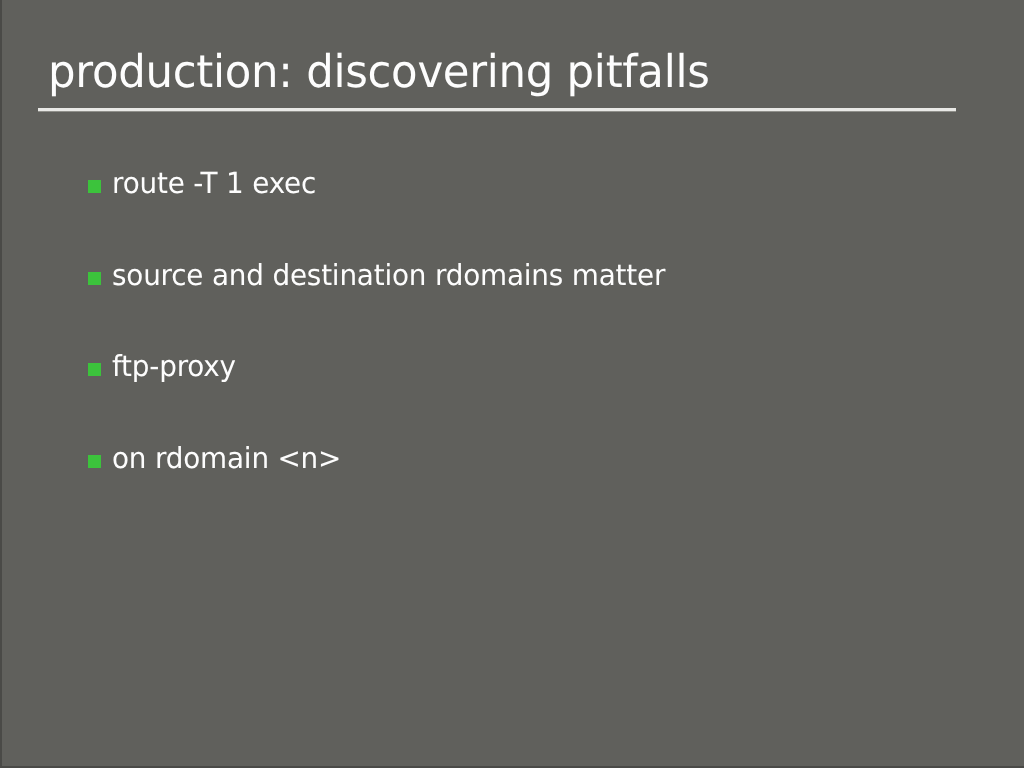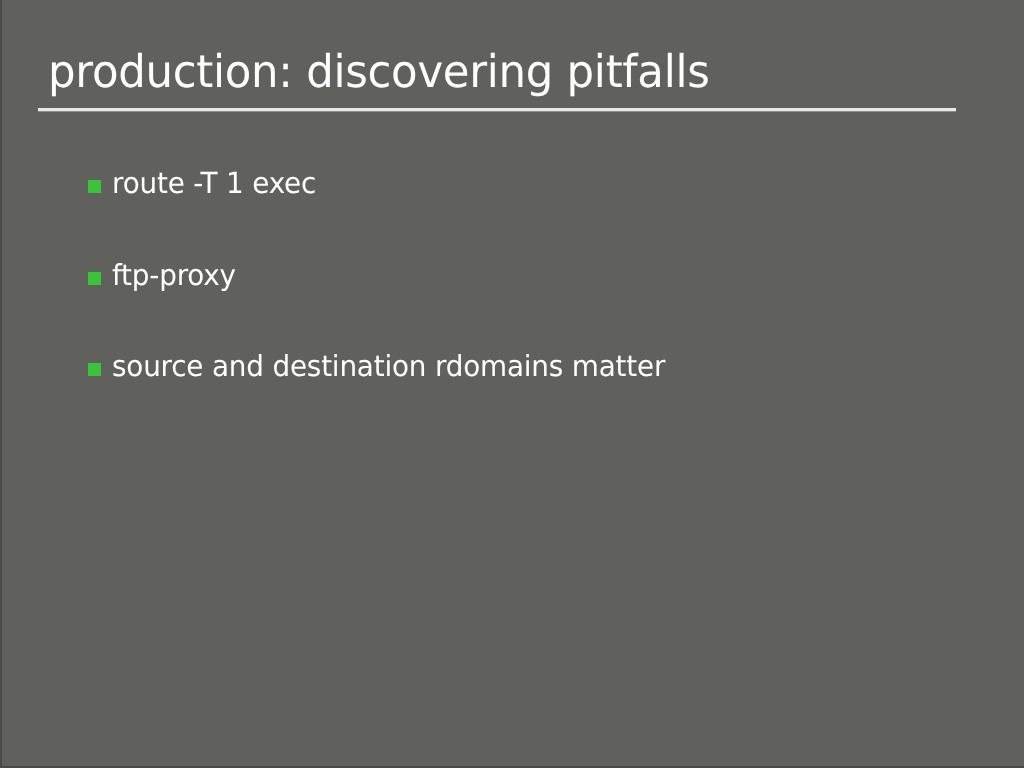--- a/index.html
+++ b/index.html
@@ -116,25 +116,29 @@
   <ul id="bullet-list">
 
     <li class="bullet-row">
       <span class="bullet-marker"></span>
       <span class="bullet-text">route -T 1 exec</span>
     </li>
 
 
     <li class="bullet-row">
       <span class="bullet-marker"></span>
-      <span class="bullet-text">ftp-proxy</span>
+      <span class="bullet-text">source and destination rdomains matter</span>
     </li>
 
     <li class="bullet-row">
       <span class="bullet-marker"></span>
-      <span class="bullet-text">source and destination rdomains matter</span>
+      <span class="bullet-text">ftp-proxy</span>
     </li>
 
 
+    <li class="bullet-row">
+      <span class="bullet-marker"></span>
+      <span class="bullet-text">on rdomain &lt;n&gt;</span>
+    </li>
 
   </ul>
 
 </div>
 
 </body></html>

